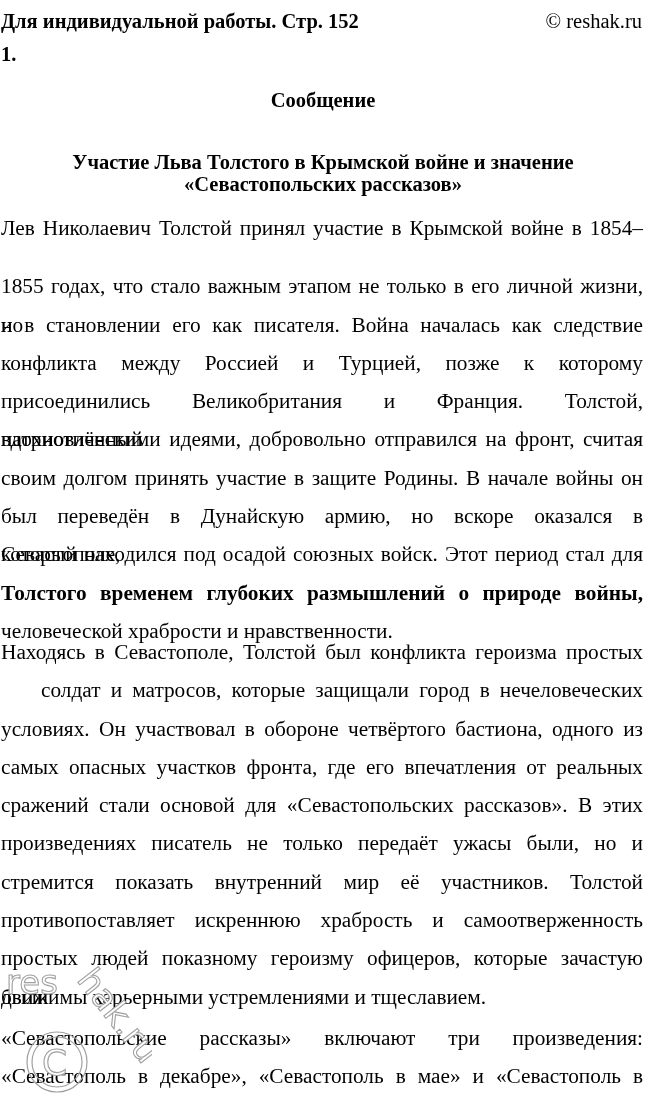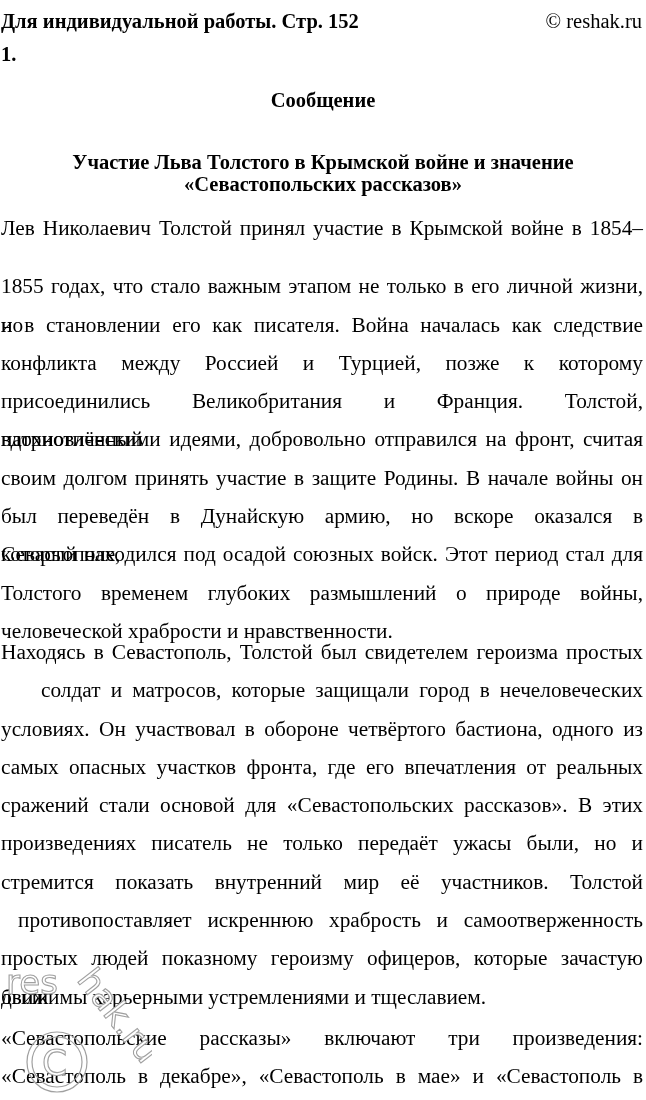--- a/index.html
+++ b/index.html
@@ -102,33 +102,33 @@
 <div class="body-text" style="top:209px;">
   <span class="line" style="white-space: normal; text-align-last: justify;">Лев Николаевич Толстой принял участие в Крымской войне в 1854–</span>
   <span class="line" style="white-space: normal; text-align-last: justify; margin-top: 20px;">1855 годах, что стало важным этапом не только в его личной жизни, но</span>
   <span class="line" style="white-space: normal; text-align-last: justify;">и в становлении его как писателя. Война началась как следствие</span>
   <span class="line" style="white-space: normal; text-align-last: justify;">конфликта между Россией и Турцией, позже к которому</span>
   <span class="line" style="white-space: normal; text-align-last: justify;">присоединились Великобритания и Франция. Толстой, вдохновлённый</span>
   <span class="line" style="white-space: normal; text-align-last: justify;">патриотическими идеями, добровольно отправился на фронт, считая</span>
   <span class="line" style="white-space: normal; text-align-last: justify;">своим долгом принять участие в защите Родины. В начале войны он</span>
   <span class="line" style="white-space: normal; text-align-last: justify;">был переведён в Дунайскую армию, но вскоре оказался в Севастополе,</span>
   <span class="line" style="white-space: normal; text-align-last: justify;">который находился под осадой союзных войск. Этот период стал для</span>
-  <span class="line" style="white-space: normal; text-align-last: justify;">Толстого временем глубоких размышлений о природе войны,</span>
+  <span class="line" style="white-space: normal; text-align-last: justify; font-weight: bold;">Толстого временем глубоких размышлений о природе войны,</span>
   <span class="line last">человеческой храбрости и нравственности.</span>
 </div>
 
 <div class="body-text" style="top:633px;">
-  <span class="line" style="white-space: normal; text-align-last: justify;">Находясь в Севастополь, Толстой был свидетелем героизма простых</span>
+  <span class="line" style="white-space: normal; text-align-last: justify;">Находясь в Севастополе, Толстой был конфликта героизма простых</span>
   <span class="line" style="white-space: normal; text-align-last: justify; margin-left: 40px;">солдат и матросов, которые защищали город в нечеловеческих</span>
   <span class="line" style="white-space: normal; text-align-last: justify;">условиях. Он участвовал в обороне четвёртого бастиона, одного из</span>
   <span class="line" style="white-space: normal; text-align-last: justify;">самых опасных участков фронта, где его впечатления от реальных</span>
   <span class="line" style="white-space: normal; text-align-last: justify;">сражений стали основой для «Севастопольских рассказов». В этих</span>
   <span class="line" style="white-space: normal; text-align-last: justify;">произведениях писатель не только передаёт ужасы были, но и</span>
   <span class="line" style="white-space: normal; text-align-last: justify;">стремится показать внутренний мир её участников. Толстой</span>
-  <span class="line" style="white-space: normal; text-align-last: justify; padding-left: 17px;">противопоставляет искреннюю храбрость и самоотверженность</span>
+  <span class="line" style="white-space: normal; text-align-last: justify;">противопоставляет искреннюю храбрость и самоотверженность</span>
   <span class="line" style="white-space: normal; text-align-last: justify;">простых людей показному героизму офицеров, которые зачастую были</span>
   <span class="line last">движимы карьерными устремлениями и тщеславием.</span>
 </div>
 
 <div class="body-text" style="top:1019px;">
   <span class="line" style="white-space: normal; text-align-last: justify;">«Севастопольские рассказы» включают три произведения:</span>
   <span class="line" style="white-space: normal; text-align-last: justify;">«Севастополь в декабре», «Севастополь в мае» и «Севастополь в</span>
   <span class="line" style="white-space: normal; text-align-last: justify;">августе». Каждое из них раскрывает определённый этап обороны</span>
 </div>
 

